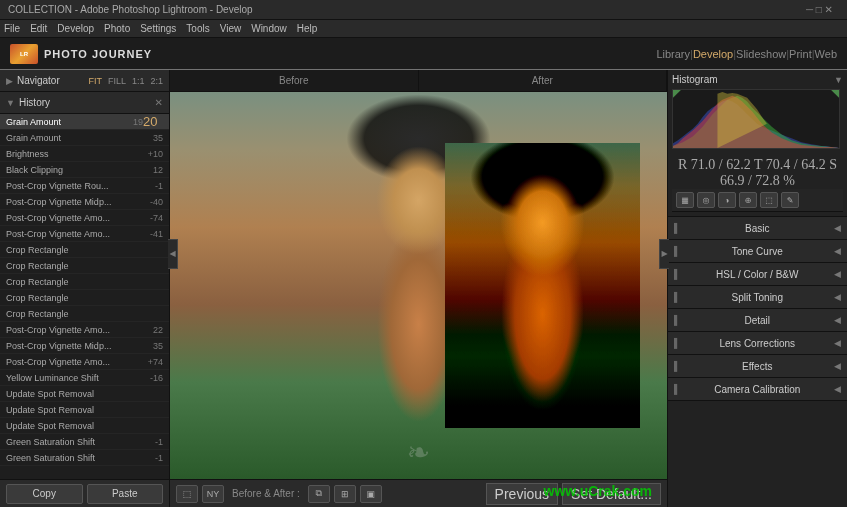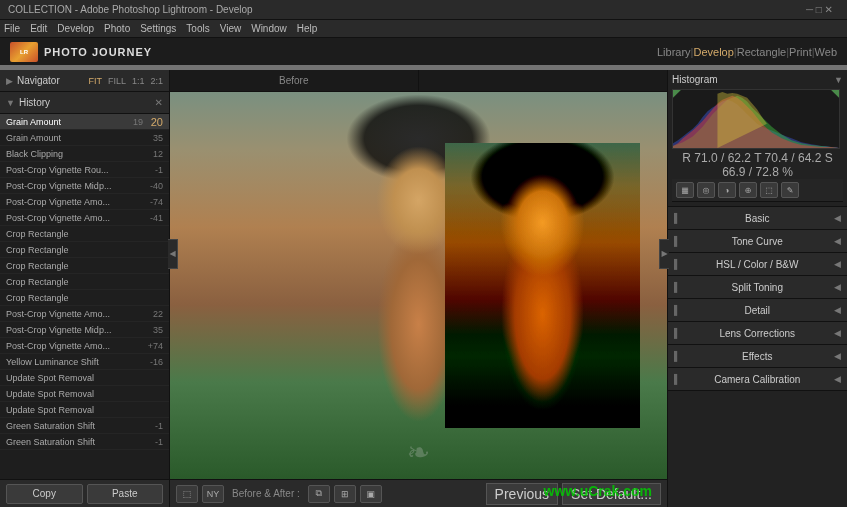--- a/index.html
+++ b/index.html
@@ -41,21 +41,21 @@
     .menu-item { cursor: pointer; text-align: center; }
 
     
     #topnav {
       height: 32px;
       background: #1c1c1c;
       display: flex;
       align-items: center;
       justify-content: space-between;
       padding: 0 10px;
-      border-bottom: 5px solid #737373;
+      border-bottom: 1px solid #737373;
     }
     #logo-area {
       display: flex;
       align-items: center;
       gap: 6px;
     }
     #logo-icon {
       width: 28px;
       height: 20px;
       background: linear-gradient(135deg, #c8502a 0%, #e8a030 50%, #c8502a 100%);
@@ -160,21 +160,21 @@
       padding: 7px 6px;
       height: 16px;
       border-bottom: 1px solid #252525;
       cursor: pointer;
       font-size: 9px;
       color: #aaa;
     }
     .history-item.active { background: #3a3a3a; color: #fff; }
     .history-item .h-name { flex: 1; }
     .history-item .h-val { color: #777; font-size: 9px; min-width: 20px; text-align: right; }
-    .history-item .h-val2 { color: #d4aa6a; font-size: 11px; min-width: 20px; text-align: right; }
+    .history-item .h-val2 { color: #d4aa6a; font-size: 13px; min-width: 20px; }
 
     
     #copy-paste-bar {
       height: 28px;
       background: #2a2a2a;
       display: flex;
       align-items: center;
       gap: 4px;
       padding: 0 6px;
       border-top: 1px solid #111;
@@ -313,26 +313,27 @@
     .section-title { font-size: 10px; color: #ccc; }
     #histogram-canvas {
       width: 168px;
       height: 60px;
       background: #1a1a1a;
       border: 1px solid #333;
       position: relative;
       overflow: hidden;
     }
     #histogram-values {
-      font-size: 12px;
+      font-size: 14px;
       color: #aaa;
       display: flex;
       justify-content: center;
       gap: 4px;
-      margin-top: 2px;
+      margin-top: 8px;
+      font-family: Liberation Serif, serif;
     }
 
     
     .right-section {
       border-bottom: 1px solid #111;
     }
     .right-section-header {
       height: 22px;
       background: #2a2a2a;
       display: flex;
@@ -486,21 +487,21 @@
     <div id="logo-icon">
       <span style="font-size:6px;font-weight:bold;">LR</span>
     </div>
     <span id="logo-text">PHOTO JOURNEY</span>
   </div>
   <div id="module-nav">
     <span class="module-item">Library</span>
     <span class="module-separator">|</span>
     <span class="module-item active">Develop</span>
     <span class="module-separator">|</span>
-    <span class="module-item">Rectangle</span>
+    <span class="module-item">Slideshow</span>
     <span class="module-separator">|</span>
     <span class="module-item">Print</span>
     <span class="module-separator">|</span>
     <span class="module-item">Web</span>
   </div>
 </div>
 
 <div id="main">
 
   <div id="left-panel">
@@ -527,20 +528,24 @@
       <div class="history-item active">
             <span class="h-name">Grain Amount</span>
             <span class="h-val">19</span>
             <span class="h-val2">20</span>
           </div>
           <div class="history-item">
             <span class="h-name">Grain Amount</span>
             <span class="h-val">35</span>
           </div>
           <div class="history-item">
+            <span class="h-name">Brightness</span>
+            <span class="h-val">+10</span>
+          </div>
+          <div class="history-item">
             <span class="h-name">Black Clipping</span>
             <span class="h-val">12</span>
           </div>
           <div class="history-item">
             <span class="h-name">Post-Crop Vignette Rou...</span>
             <span class="h-val">-1</span>
           </div>
           <div class="history-item">
             <span class="h-name">Post-Crop Vignette Midp...</span>
             <span class="h-val">-40</span>
@@ -609,20 +614,21 @@
       <button class="cp-btn">Paste</button>
     </div>
   </div>
 
   <div class="left-arrow-tab">◀</div>
 
   <div id="center-area">
 
     <div id="view-labels">
       <div class="view-label">Before</div>
+      <div class="view-label">After</div>
     </div>
 
     <div id="photos-area">
       <div id="before-photo">
         <div class="before-img">
 
           <div style="position:absolute;top:0;left:0;width:100%;height:100%;background:
             radial-gradient(ellipse 70px 90px at 50% 28%, #d4a565 0%, #c09050 35%, rgba(0,0,0,0) 60%),
             radial-gradient(ellipse 90px 55px at 50% 12%, #2a2a2a 0%, rgba(10,10,10,0.8) 60%, rgba(0,0,0,0) 80%),
             radial-gradient(ellipse 55px 130px at 50% 60%, #c88048 0%, #a06838 50%, rgba(0,0,0,0) 75%),

